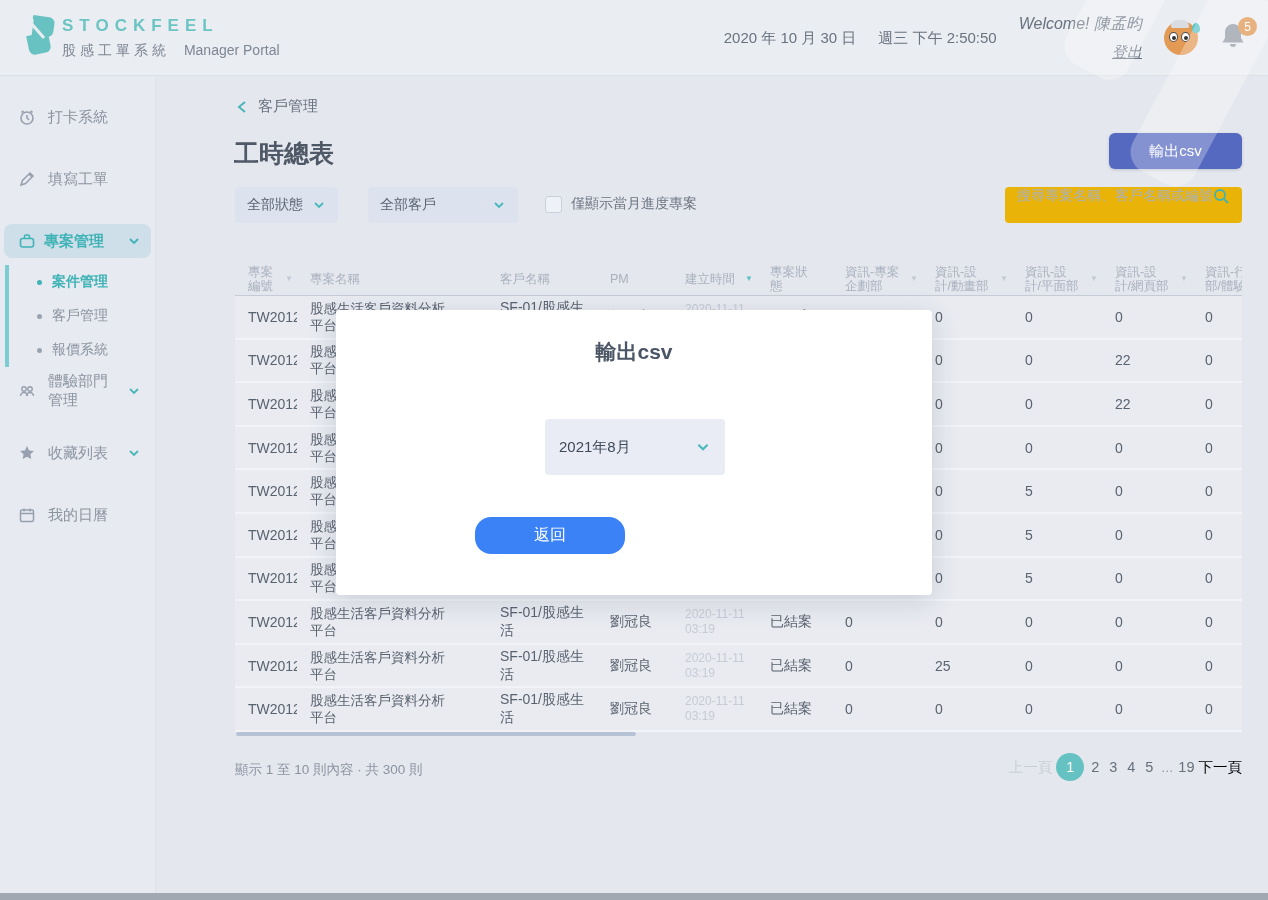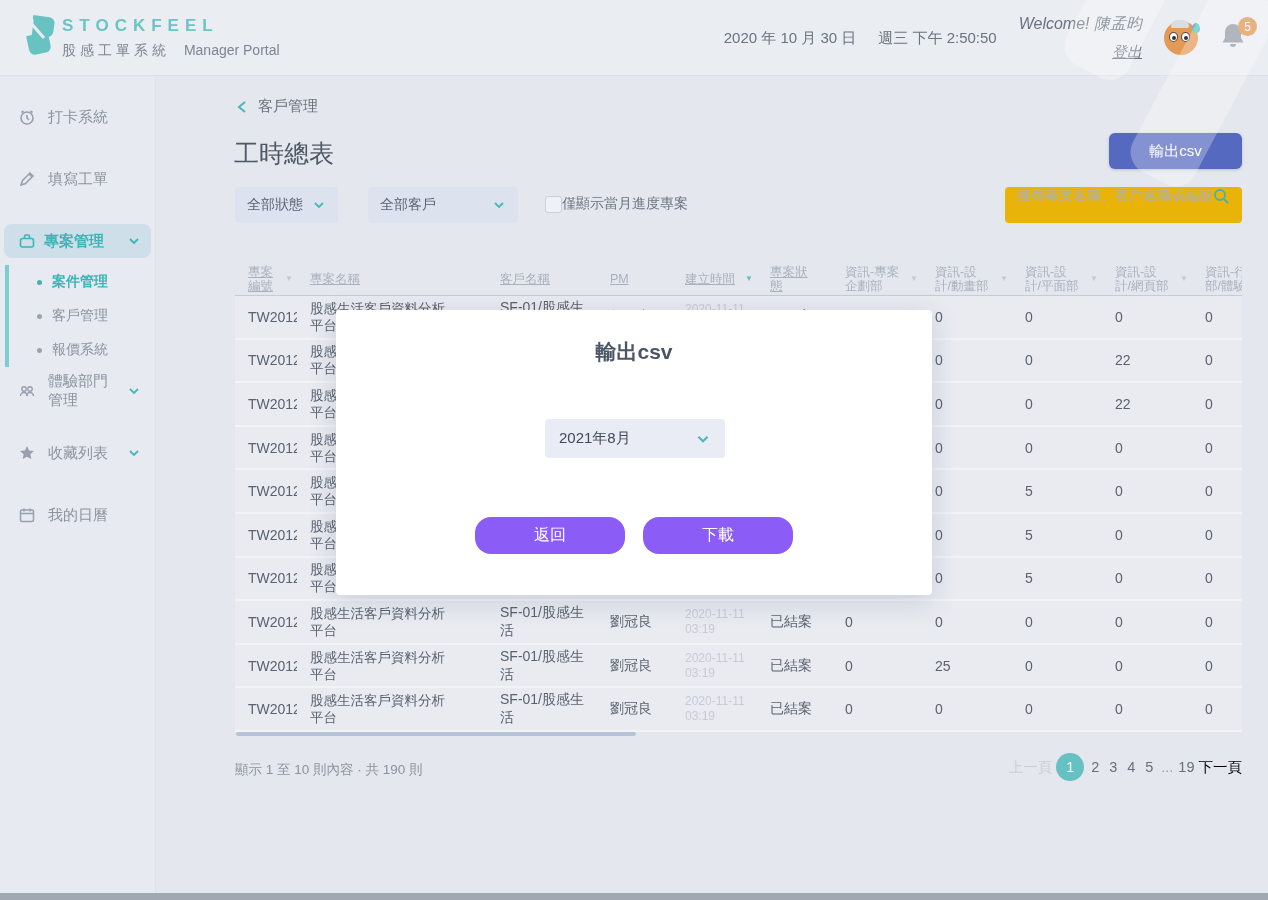--- a/index.html
+++ b/index.html
@@ -40,39 +40,39 @@
   .gap-lg { height:14px; }
   .submenu { position:relative; margin:2px 0 6px 5px; border-left:4px solid #7ccdd1; }
   .sub-item { display:flex; align-items:center; gap:10px; height:34px; padding-left:28px; color:#8b94a1; font-size:14px; cursor:pointer; }
   .sub-item .dot { width:5px; height:5px; border-radius:50%; background:#9aa3b0; }
   .sub-item.active { color:#3fb3b6; font-weight:bold; }
   .sub-item.active .dot { background:#3fb3b6; }
 
   
   .breadcrumb { position:absolute; left:236px; top:97px; display:flex; align-items:center; gap:10px; z-index:1; cursor:pointer; }
   .breadcrumb .bc-label { color:#6a7380; font-size:15px; }
-  .page-title { position:absolute; left:234px; top:137px; color:#4f5866; font-size:25px; font-weight:normal; z-index:1; }
+  .page-title { position:absolute; left:234px; top:137px; color:#4f5866; font-size:25px; font-weight:bold; z-index:1; }
   .export-btn { position:absolute; left:1109px; top:133px; width:133px; height:36px; background:#5569c1; border-radius:6px; color:#fff; font-size:15px; display:flex; align-items:center; justify-content:center; cursor:pointer; z-index:1; box-shadow:0 1px 3px rgba(60,70,120,.25); }
 
   .filter-dd { position:absolute; top:187px; height:36px; background:#dce3ee; border-radius:4px; display:flex; align-items:center; padding:0 12px; color:#5b6472; font-size:14px; cursor:pointer; z-index:1; }
   .filter-dd .chev { margin-left:auto; }
   .dd-status { left:235px; width:103px; }
   .dd-client { left:368px; width:150px; }
-  .checkbox-row { position:absolute; left:545px; top:195px; display:flex; align-items:center; z-index:1; }
+  .checkbox-row { position:absolute; left:545px; top:195px; display:flex; align-items:center; gap:9px; z-index:1; }
   .checkbox { width:17px; height:17px; background:#eef1f6; border:1px solid #c9d0dc; border-radius:3px; cursor:pointer; }
   .checkbox-label { color:#6a7380; font-size:14px; }
   .search-box { position:absolute; left:1005px; top:187px; width:237px; height:36px; background:#eab308; border-radius:4px; display:flex; align-items:flex-start; padding:0 12px; z-index:1; }
   .search-box input { flex:1; border:none; background:transparent; outline:none; font-size:14px; color:#5b6472; font-family:"Liberation Sans",sans-serif; }
   .search-box input::placeholder { color:#a9b2c1; }
 
   
   .table-zone { position:absolute; left:235px; top:262px; width:1007px; z-index:1; }
   .trow { display:grid; grid-template-columns:62px 190px 110px 75px 85px 75px 90px 90px 90px 90px 1fr; align-items:center; }
   .thead { height:34px; border-bottom:1px solid #c6ccd7; }
-  .th { position:relative; color:#a9b1bf; font-size:12.5px; padding-left:13px; padding-right:16px; line-height:14px; overflow:hidden; max-height:30px;text-decoration:underline; }
+  .th { position:relative; color:#a9b1bf; font-size:12.5px; padding-left:13px; padding-right:16px; line-height:14px; overflow:hidden; max-height:30px; }
   .th .sort { position:absolute; right:4px; top:50%; transform:translateY(-50%); font-size:8px; color:#c3c9d4; }
   .th .sort.teal { color:#5ec0c0; }
   .th.narrow .lbl { display:inline-block; width:56px; }
   .tbody .trow { height:43.6px; background:#e9ebf1; border-bottom:2px solid #f1f3f7; }
   .td { color:#59626f; font-size:14px; padding-left:13px; padding-right:8px; overflow:hidden; }
   .td.name { font-size:13.5px; line-height:17px; padding-right:30px; }
   .td.created { color:#c6cbd6; font-size:12px; line-height:15px; }
   .scroll-thumb { position:absolute; left:1px; top:470px; width:400px; height:4px; background:#b6c2d6; border-radius:2px; cursor:pointer; }
 
   
@@ -80,23 +80,23 @@
   .pagination { position:absolute; right:26px; top:753px; display:flex; align-items:center; gap:4px; z-index:1; }
   .pg { color:#666f7c; font-size:14.5px; cursor:pointer; min-width:14px; text-align:center; }
   .pg[data-state="disabled"] { color:#c8ced8; }
   .pg[data-state="active"] { width:28px; height:28px; border-radius:50%; background:#66c2c2; color:#fff; display:flex; align-items:center; justify-content:center; }
   .pg[data-state="ellipsis"] { color:#9aa3b0; cursor:default; }
   .pg[data-state="next"] { color:#000000; }
 
   
   .modal { position:absolute; left:336px; top:310px; width:596px; height:285px; background:#ffffff; border-radius:4px; box-shadow:0 6px 28px rgba(40,50,80,.16); z-index:10; }
   .modal-title { position:absolute; top:28px; left:0; width:100%; text-align:center; color:#4a5565; font-size:21px; font-weight:bold; }
-  .month-dd { position:absolute; left:209px; top:109px; width:180px; height:39px; background:#e9ecf4; border-radius:4px; display:flex; align-items:center; padding:4px 14px; color:#3e495a; font-size:15px; cursor:pointer; }
+  .month-dd { position:absolute; left:209px; top:109px; width:180px; height:56px; background:#e9ecf4; border-radius:4px; display:flex; align-items:center; padding:4px 14px; color:#3e495a; font-size:15px; cursor:pointer; }
   .month-dd .chev { margin-left:auto; }
-  .modal-btn { position:absolute; top:207px; width:150px; height:37px; background:#8b5cf6; border-radius:16px; color:#fff; font-size:16px; display:flex; align-items:center; justify-content:center; cursor:pointer; }
+  .modal-btn { position:absolute; top:207px; width:150px; height:37px; background:#3b82f6; border-radius:16px; color:#fff; font-size:16px; display:flex; align-items:center; justify-content:center; cursor:pointer; }
   .btn-back { left:139px; } .btn-download { left:307px; }
 
   .bottom-edge { position:absolute; left:0; bottom:0; width:1268px; height:7px; background:#a2a8b1; z-index:5; }
 </style>
 </head>
 <body>
 
 <div id="app">
 
   <div class="topbar">
@@ -434,21 +434,21 @@
           <div class="td">0</div>
           <div class="td">0</div>
           <div class="td">0</div>
           <div class="td">0</div>
         </div>
 
     </div>
     <div class="scroll-thumb"></div>
   </div>
 
-  <div class="summary">顯示 1 至 10 則內容 · 共 190 則</div>
+  <div class="summary">顯示 1 至 10 則內容 · 共 300 則</div>
   <div class="pagination">
 
       <div class="pg" data-state="disabled">上一頁</div>
 
       <div class="pg" data-state="active">1</div>
 
       <div class="pg" data-state="normal">2</div>
 
       <div class="pg" data-state="normal">3</div>
 
@@ -466,17 +466,16 @@
 
   <div class="modal">
     <div class="modal-title">輸出csv</div>
     <div class="month-dd">
       <span>2021年8月</span>
       <svg class="chev" width="16" height="16" viewBox="0 0 14 14">
           <path d="M3 5 l4 4 4-4" stroke="#49b8ba" stroke-width="1.8" fill="none"></path>
         </svg>
     </div>
     <div class="modal-btn btn-back">返回</div>
-    <div class="modal-btn btn-download">下載</div>
   </div>
 
   <div class="bottom-edge"></div>
 </div>
 
 </body></html>

